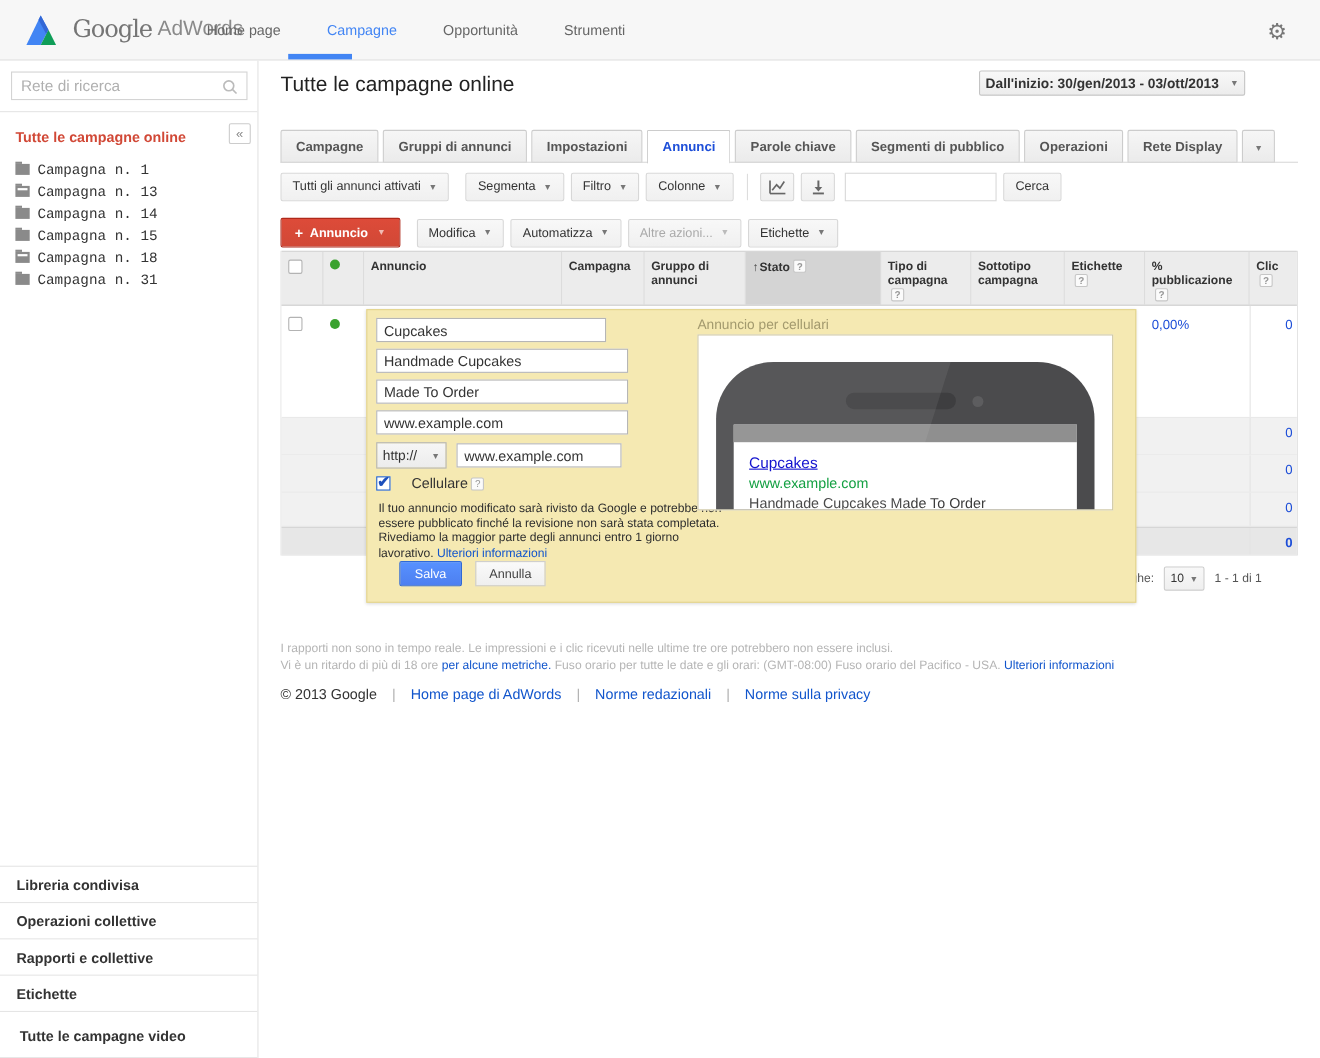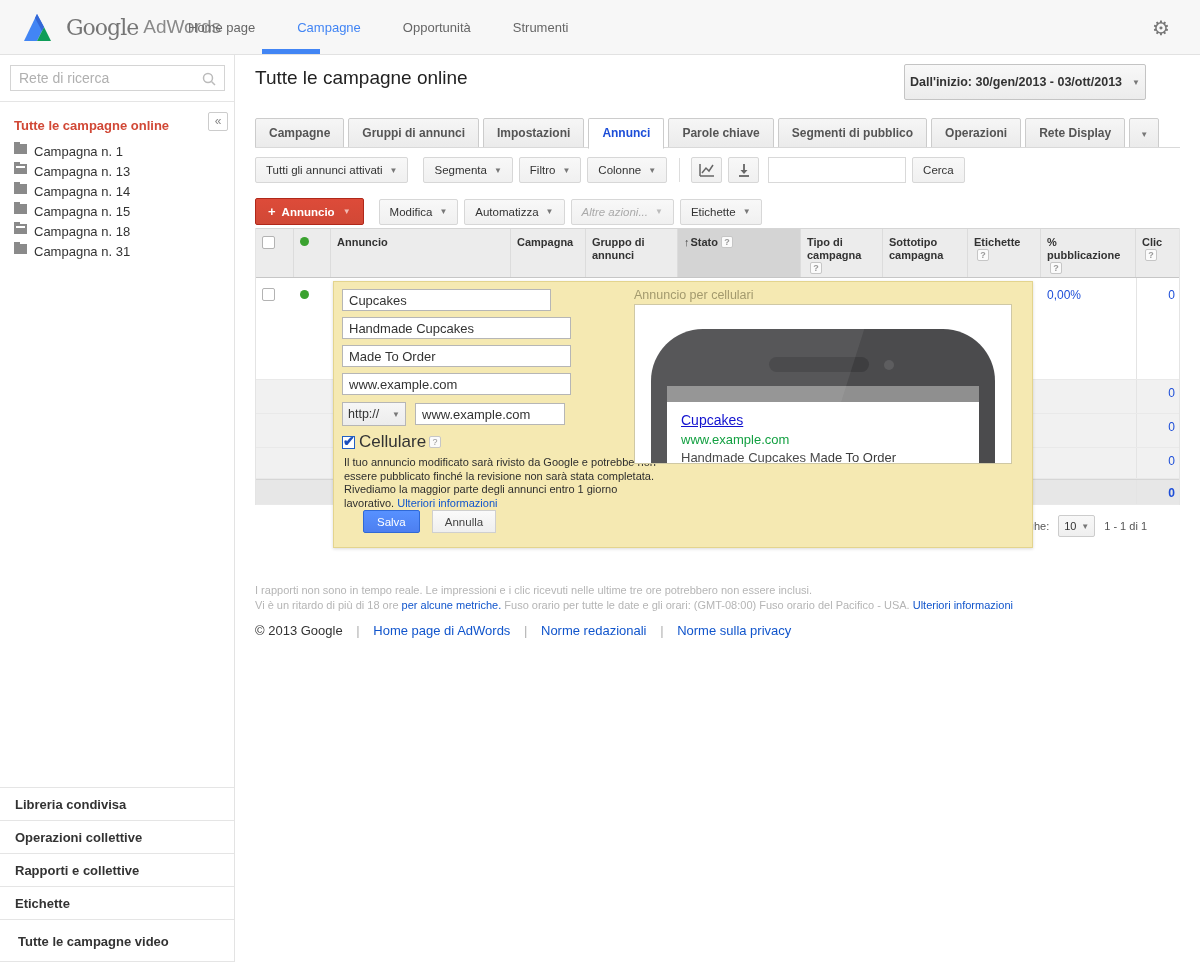--- a/index.html
+++ b/index.html
@@ -20,47 +20,47 @@
   
   .sidebar { position:absolute; left:0; top:55px; width:235px; height:907px; background:#fff; border-right:1px solid #e3e3e3; z-index:20; }
   .side-search-wrap { padding:10px; border-bottom:1px solid #e5e5e5; }
   .side-search { width:215px; height:26px; border:1px solid #d4d4d4; padding:0 26px 0 8px; font-size:14px; color:#333; background:#fff; }
   .side-search::placeholder { color:#b0b0b0; }
   .side-search-icon { position:absolute; right:18px; top:17px; }
   .all-campaigns { position:relative; padding:14px 14px 8px 14px; }
   .all-campaigns-label { color:#d14836; font-weight:bold; font-size:13px; cursor:pointer; }
   .collapse-btn { position:absolute; right:6px; top:10px; width:20px; height:19px; border:1px solid #ccc; border-radius:2px; background:#fff; color:#888; font-size:12px; line-height:17px; text-align:center; cursor:pointer; }
   .camp-list { padding:2px 0 0 14px; }
-  .camp-item { display:flex; height:20px; cursor:pointer; }
+  .camp-item { display:flex; align-items:center; height:20px; cursor:pointer;font-family:Liberation Mono, monospace; }
   .camp-icon { width:13px; height:10px; background:#8a8a8a; margin-right:7px; position:relative; flex:0 0 13px; }
   .camp-icon:before { content:""; position:absolute; left:0; top:-2px; width:6px; height:2px; background:#8a8a8a; }
   .camp-icon.display:after { content:""; position:absolute; left:2px; top:2px; right:2px; height:2px; background:#fff; }
   .camp-label { font-size:13px; color:#333; white-space:nowrap; }
   .side-bottom { position:absolute; left:0; bottom:0; width:234px; }
   .side-bottom-item { border-top:1px solid #e5e5e5; height:33px; line-height:33px; padding-left:15px; font-size:13px; font-weight:bold; color:#333; cursor:pointer; }
   .side-bottom-item.video { height:43px; line-height:43px; border-bottom:1px solid #e5e5e5; padding-left:18px; }
 
   
   .main { position:absolute; left:235px; top:55px; width:965px; height:907px; background:#fff; }
   .page-title { position:absolute; left:20px; top:12px; font-size:19px; color:#222; font-weight:400; }
-  .date-btn { position:absolute; left:669px; top:9px; width:242px; height:36px; background:linear-gradient(#f8f8f8,#ececec); border:1px solid #c4c4c4; border-radius:2px; font-size:12.5px; font-weight:bold; color:#333; display:flex; align-items:center; justify-content:center; cursor:pointer; }
+  .date-btn { position:absolute; left:655px; top:9px; width:242px; height:23px; background:linear-gradient(#f8f8f8,#ececec); border:1px solid #c4c4c4; border-radius:2px; font-size:12.5px; font-weight:bold; color:#333; display:flex; align-items:center; justify-content:center; cursor:pointer; }
   .date-btn .caret { margin-left:10px; }
   .caret { font-size:8px; color:#777; }
 
   .tabs { position:absolute; left:20px; top:63px; display:flex; }
   .tab { height:30px; line-height:29px; padding:0 13px; background:linear-gradient(#f6f6f6,#ebebeb); border:1px solid #ccc; font-size:12px; font-weight:bold; color:#555; margin-right:4px; cursor:pointer; border-radius:2px 2px 0 0; white-space:nowrap; }
   .tab.active { background:#fff; color:#1d4ed8; border-bottom:1px solid #fff; position:relative; z-index:3; height:31px; }
   .tab.more { padding:0 10px; }
   .tab-line { position:absolute; left:20px; top:92px; width:925px; height:1px; background:#d9d9d9; }
 
   .toolbar1 { position:absolute; left:20px; top:102px; display:flex; align-items:center; }
   .toolbar2 { position:absolute; left:20px; top:143px; display:flex; align-items:center; }
   .btn { height:26px; background:linear-gradient(#f8f8f8,#f0f0f0); border:1px solid #d7d7d7; border-radius:2px; font-size:11.5px; color:#333; display:flex; align-items:center; padding:0 10px; cursor:pointer; white-space:nowrap; }
   .btn .caret { margin-left:7px; }
-  .btn.disabled { color:#aaa; cursor:default;font-style:italic; }
+  .btn.disabled { color:#aaa; cursor:default; }
   .btn.disabled .caret { color:#bbb; }
   .tb-sep { width:1px; height:24px; background:#ddd; margin:0 11px 0 12px; }
   .icon-btn { width:31px; justify-content:center; padding:0; }
   .tb-search { width:138px; height:26px; border:1px solid #d9d9d9; margin:0 6px 0 9px; padding:0 6px; font-size:12px; }
   .btn-red { height:27px; background:linear-gradient(#dd4b39,#d14836); border:1px solid #b0281a; border-radius:2px; color:#fff; font-size:11.5px; font-weight:bold; display:flex; align-items:center; padding:0 12px; cursor:pointer; }
   .btn-red .plus { font-size:13px; margin-right:6px; }
   .btn-red .caret { color:#f1bbb4; margin-left:8px; }
   .gap15 { margin-right:15px; } .gap6 { margin-right:6px; }
 
   
@@ -94,21 +94,21 @@
   .fld { position:absolute; height:22px; border:1px solid #b6b6b6; padding:0 6px; font-size:13px; color:#333; background:#fff; }
   .f1 { left:8px; top:7px;  width:209px; }
   .f2 { left:8px; top:35px; width:229px; }
   .f3 { left:8px; top:63px; width:229px; }
   .f4 { left:8px; top:91px; width:229px; }
   .proto { position:absolute; left:8px; top:120px; width:64px; height:24px; background:linear-gradient(#f6f6f6,#ececec); border:1px solid #b6b6b6; display:flex; align-items:center; justify-content:space-between; padding:0 5px; font-size:12.5px; color:#333; cursor:pointer; }
   .f5 { left:81px; top:121px; width:150px; }
   .chk-row { position:absolute; left:8px; top:150px; display:flex; align-items:center; }
   .chk { width:13px; height:13px; border:1px solid #2160c5; background:#fff; position:relative; display:inline-block; }
   .chk:after { content:"✔"; position:absolute; left:0px; top:-4px; color:#1c4fbb; font-size:14px; font-weight:bold; }
-  .chk-label { font-size:17px; color:#333; margin-left:4px; }
+  .chk-label { font-size:13px; color:#333; margin-left:19px; }
   .notice { position:absolute; left:10px; top:174px; width:322px; font-size:11px; line-height:13.5px; color:#2e2e2e; }
   .link { color:#15c; cursor:pointer; text-decoration:none; }
   .panel-btns { position:absolute; left:13px; top:228px; display:flex;padding-left:16px; }
   .btn-save { height:23px; padding:0 13px; background:linear-gradient(#5791ff,#4d7ff0); border:1px solid #3069d6; border-radius:2px; color:#fff; font-size:11.5px; display:flex; align-items:center; cursor:pointer; }
   .btn-cancel { height:23px; padding:0 12px; margin-left:12px; background:linear-gradient(#fafafa,#efefef); border:1px solid #cfcfcf; border-radius:0; color:#444; font-size:11.5px; display:flex; align-items:center; cursor:pointer; }
 
   .preview-label { position:absolute; left:300px; top:6px; font-size:12.5px; color:#a39a6e; }
   .preview-box { position:absolute; left:300px; top:22px; width:378px; height:160px; background:#fff; border:1px solid #cfc8a5; overflow:hidden; }
   .phone { position:absolute; left:16px; top:24px; width:344px; height:260px; background:#4b4b4d; border-radius:52px 52px 0 0; }
   .phone-shine { position:absolute; left:0; top:0; width:100%; height:100%; background:rgba(255,255,255,.07); clip-path:polygon(0 0, 62% 0, 38% 100%, 0 100%); border-radius:52px 52px 0 0; }

